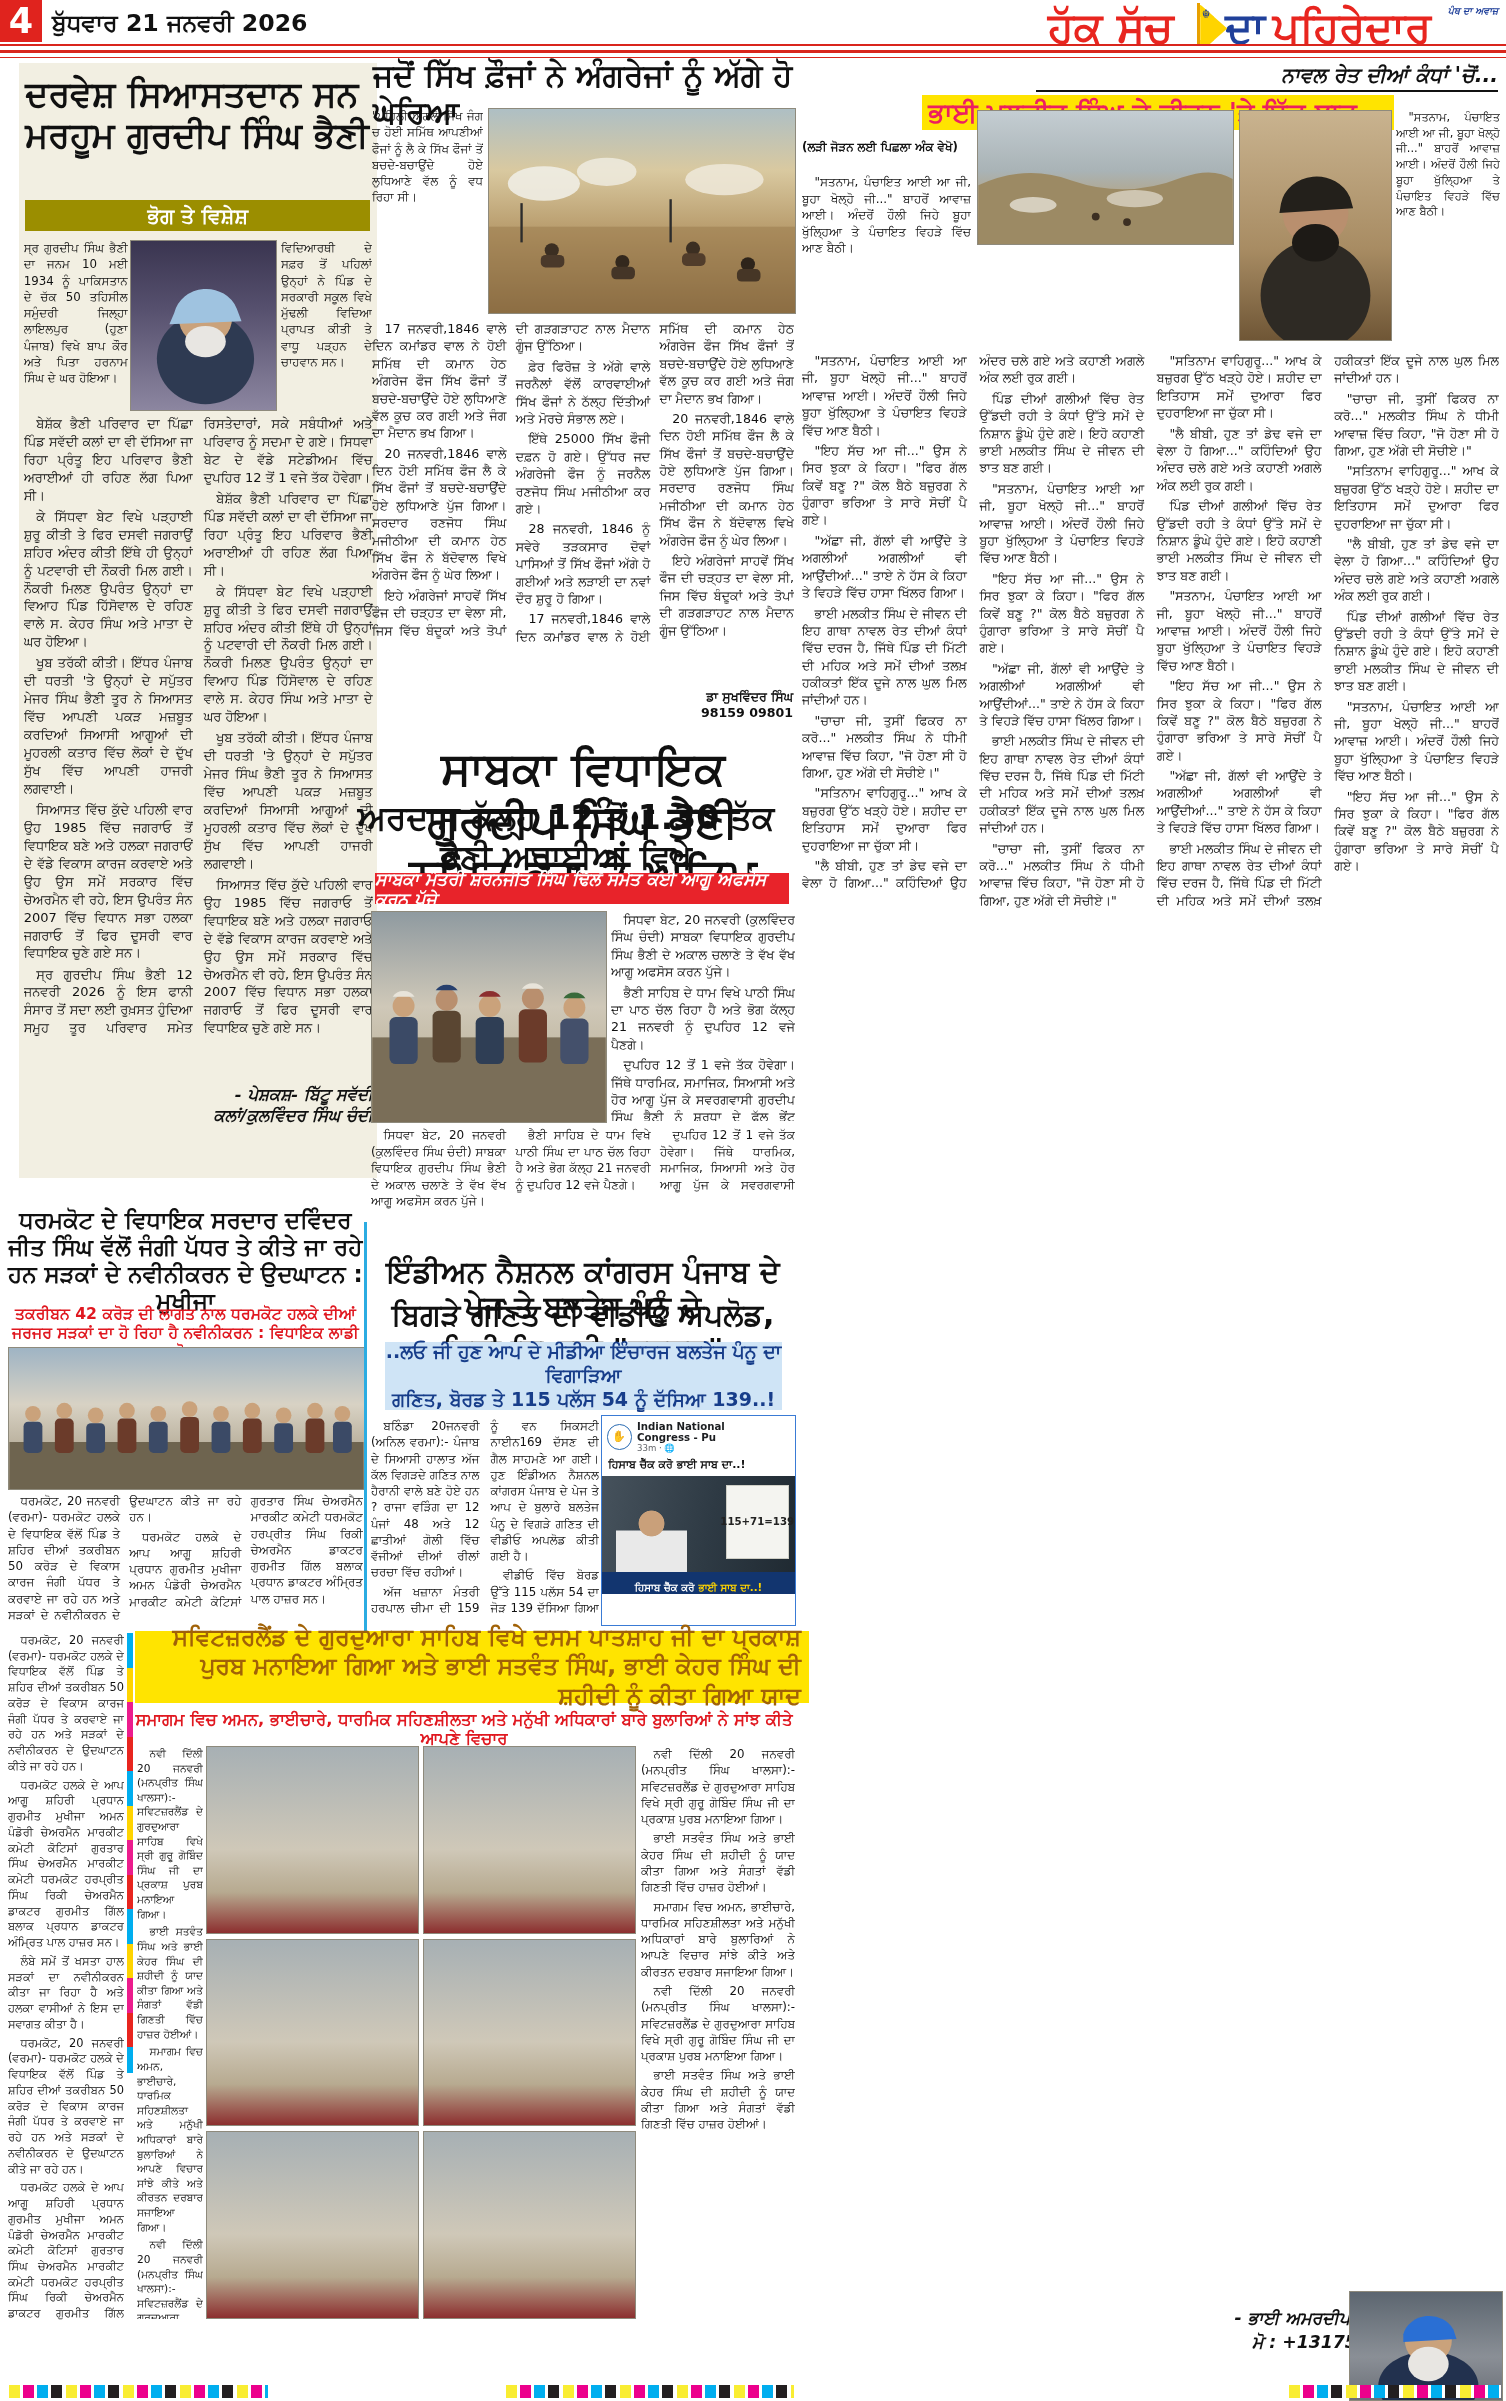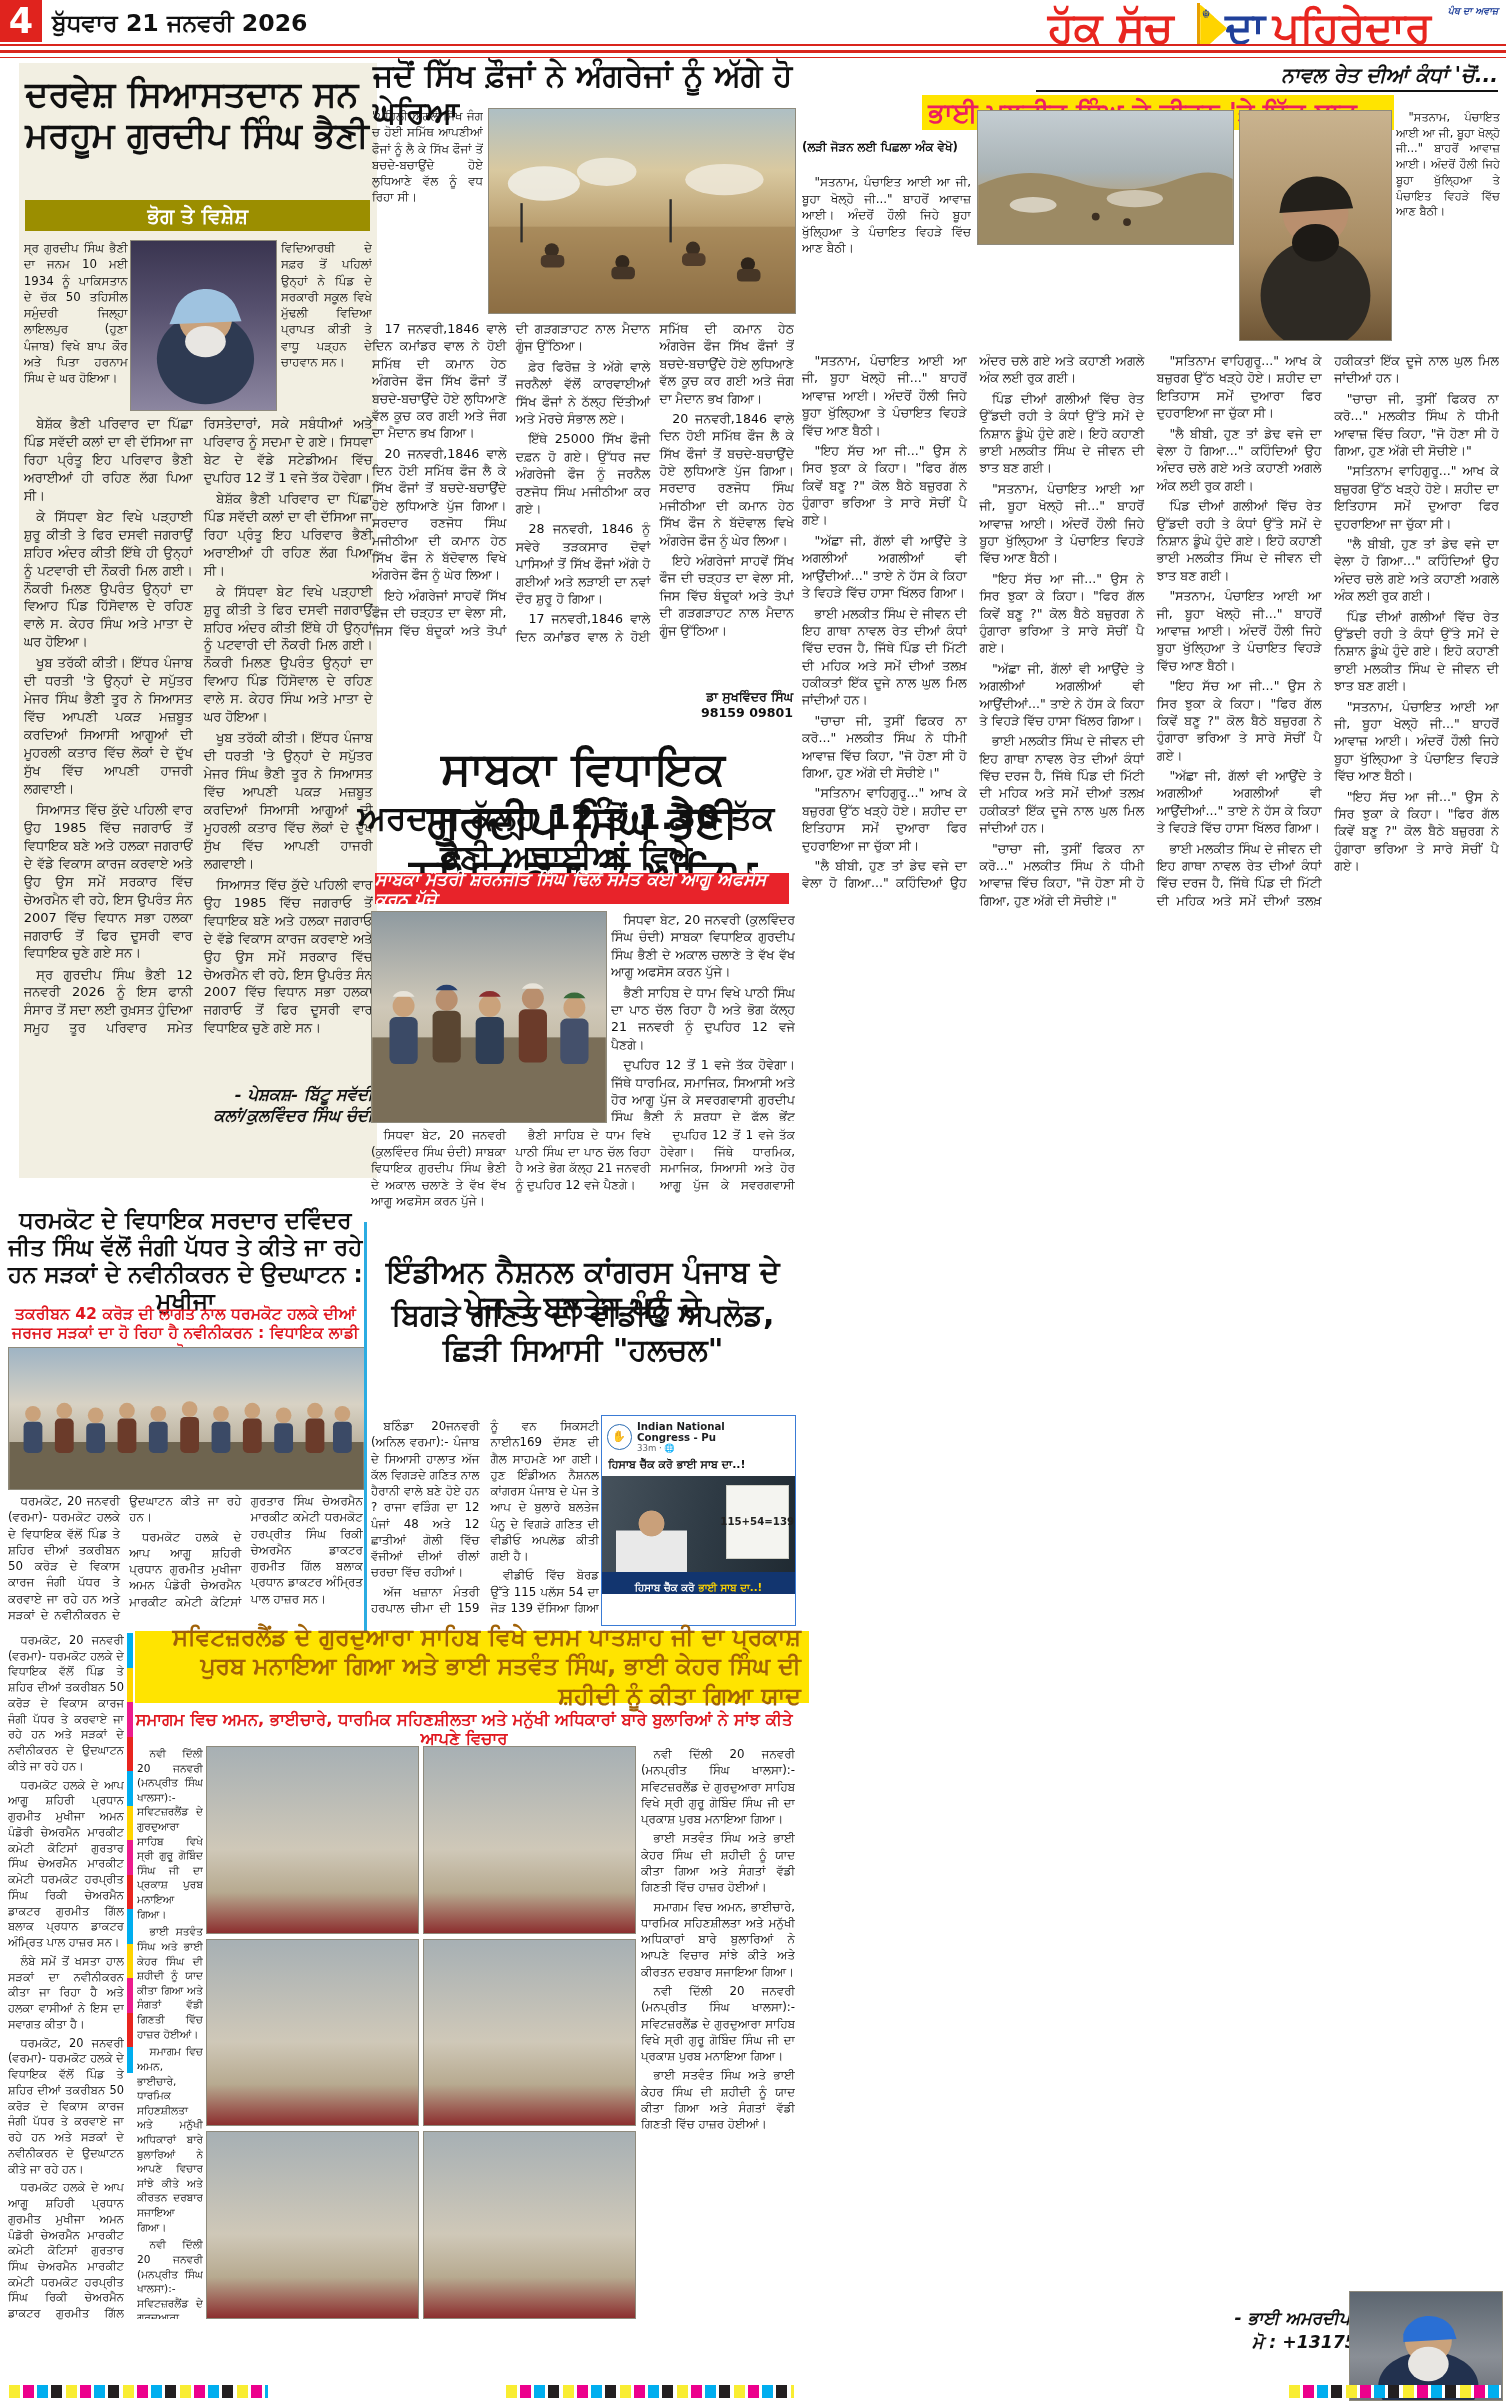--- a/index.html
+++ b/index.html
@@ -223,38 +223,42 @@
       <div class="para">ਲੰਬੇ ਸਮੇਂ ਤੋਂ ਖਸਤਾ ਹਾਲ ਸੜਕਾਂ ਦਾ ਨਵੀਨੀਕਰਨ ਕੀਤਾ ਜਾ ਰਿਹਾ ਹੈ ਅਤੇ ਹਲਕਾ ਵਾਸੀਆਂ ਨੇ ਇਸ ਦਾ ਸਵਾਗਤ ਕੀਤਾ ਹੈ।</div>
       <div class="para">ਧਰਮਕੋਟ, 20 ਜਨਵਰੀ (ਵਰਮਾ)- ਧਰਮਕੋਟ ਹਲਕੇ ਦੇ ਵਿਧਾਇਕ ਵੱਲੋਂ ਪਿੰਡ ਤੇ ਸ਼ਹਿਰ ਦੀਆਂ ਤਕਰੀਬਨ 50 ਕਰੋੜ ਦੇ ਵਿਕਾਸ ਕਾਰਜ ਜੰਗੀ ਪੱਧਰ ਤੇ ਕਰਵਾਏ ਜਾ ਰਹੇ ਹਨ ਅਤੇ ਸੜਕਾਂ ਦੇ ਨਵੀਨੀਕਰਨ ਦੇ ਉਦਘਾਟਨ ਕੀਤੇ ਜਾ ਰਹੇ ਹਨ।</div>
       <div class="para">ਧਰਮਕੋਟ ਹਲਕੇ ਦੇ ਆਪ ਆਗੂ ਸ਼ਹਿਰੀ ਪ੍ਰਧਾਨ ਗੁਰਮੀਤ ਮੁਖੀਜਾ ਅਮਨ ਪੰਡੋਰੀ ਚੇਅਰਮੈਨ ਮਾਰਕੀਟ ਕਮੇਟੀ ਕੋਟਿਸਾਂ ਗੁਰਤਾਰ ਸਿੰਘ ਚੇਅਰਮੈਨ ਮਾਰਕੀਟ ਕਮੇਟੀ ਧਰਮਕੋਟ ਹਰਪ੍ਰੀਤ ਸਿੰਘ ਰਿਕੀ ਚੇਅਰਮੈਨ ਡਾਕਟਰ ਗੁਰਮੀਤ ਗਿੱਲ ਬਲਾਕ ਪ੍ਰਧਾਨ ਡਾਕਟਰ ਅੰਮ੍ਰਿਤ ਪਾਲ ਹਾਜ਼ਰ ਸਨ।</div>
     </div>
 
   <div class="abs vbar-cyan" style="left:364px;top:1222px;width:3.1px;height:416px;"></div>
   <div class="abs vbar-multi" style="left:127px;top:1633px;width:5.5px;height:440px;"></div>
 
   <div class="abs hl center" style="left:371px;top:1254px;width:424px;font-size:30px;">ਇੰਡੀਅਨ ਨੈਸ਼ਨਲ ਕਾਂਗਰਸ ਪੰਜਾਬ ਦੇ ਪੇਜ ਤੇ ਬਲਤੇਜ ਪੰਨੂੰ ਦੇ</div>
   <div class="abs hl center" style="left:371px;top:1297px;width:424px;font-size:30px;">ਬਿਗੜੇ ਗਣਿਤ ਦੀ ਵੀਡੀਓ ਅਪਲੋਡ, ਛਿੜੀ ਸਿਆਸੀ "ਹਲਚਲ"</div>
+  <div class="abs subbox" style="left:385px;top:1342px;width:397px;height:68px;flex-direction:column;">
+    <div>..ਲਓ ਜੀ ਹੁਣ ਆਪ ਦੇ ਮੀਡੀਆ ਇੰਚਾਰਜ ਬਲਤੇਜ ਪੰਨੂ ਦਾ ਵਿਗਾੜਿਆ</div>
+    <div>ਗਣਿਤ, ਬੋਰਡ ਤੇ 115 ਪਲੱਸ 54 ਨੂੰ ਦੱਸਿਆ 139..!</div>
+  </div>
   <div class="abs bodytxt cols2" style="left:371px;top:1418px;width:228px;height:206px;font-size:11.8px;">
       <div class="para">ਬਠਿੰਡਾ 20ਜਨਵਰੀ (ਅਨਿਲ ਵਰਮਾ):- ਪੰਜਾਬ ਦੇ ਸਿਆਸੀ ਹਾਲਾਤ ਅੱਜ ਕੱਲ ਵਿਗੜਦੇ ਗਣਿਤ ਨਾਲ ਹੈਰਾਨੀ ਵਾਲੇ ਬਣੇ ਹੋਏ ਹਨ ? ਰਾਜਾ ਵੜਿੰਗ ਦਾ 12 ਪੰਜਾਂ 48 ਅਤੇ 12 ਛਾਤੀਆਂ ਗੋਲੀ ਵਿੱਚ ਵੱਜੀਆਂ ਦੀਆਂ ਰੀਲਾਂ ਚਰਚਾ ਵਿੱਚ ਰਹੀਆਂ।</div>
       <div class="para">ਅੱਜ ਖਜ਼ਾਨਾ ਮੰਤਰੀ ਹਰਪਾਲ ਚੀਮਾ ਦੀ 159 ਨੂੰ ਵਨ ਸਿਕਸਟੀ ਨਾਈਨ169 ਦੱਸਣ ਦੀ ਗੈਲ ਸਾਹਮਣੇ ਆ ਗਈ। ਹੁਣ ਇੰਡੀਅਨ ਨੈਸ਼ਨਲ ਕਾਂਗਰਸ ਪੰਜਾਬ ਦੇ ਪੇਜ ਤੇ ਆਪ ਦੇ ਬੁਲਾਰੇ ਬਲਤੇਜ ਪੰਨੂ ਦੇ ਵਿਗੜੇ ਗਣਿਤ ਦੀ ਵੀਡੀਓ ਅਪਲੋਡ ਕੀਤੀ ਗਈ ਹੈ।</div>
       <div class="para">ਵੀਡੀਓ ਵਿੱਚ ਬੋਰਡ ਉੱਤੇ 115 ਪਲੱਸ 54 ਦਾ ਜੋੜ 139 ਦੱਸਿਆ ਗਿਆ ਹੈ ਜਿਸ ਨੂੰ ਲੈ ਕੇ ਸਿਆਸੀ ਹਲਕਿਆਂ ਵਿੱਚ ਹਲਚਲ ਮੱਚ ਗਈ ਹੈ।</div>
     </div>
   <div class="abs fbbox" style="left:601px;top:1415px;width:193px;height:209px;">
     <div class="fbhead">
       <div class="fblogo">✋</div>
       <div>
         <div class="fbname">Indian National</div>
         <div class="fbname">Congress - Pu</div>
         <div class="fbtime">33m · 🌐</div>
       </div>
     </div>
     <div class="fbtext">ਹਿਸਾਬ ਚੈੱਕ ਕਰੋ ਭਾਈ ਸਾਬ ਦਾ..!</div>
     <div class="fbvideo">
       <div class="fbman"></div>
-      <div class="whiteboard">115+54=139</div>
+      <div class="whiteboard">115+71=139</div>
       <div class="fbcap">
         <span>ਹਿਸਾਬ ਚੈੱਕ ਕਰੋ</span>
         <span class="yl">ਭਾਈ ਸਾਬ ਦਾ..!</span>
       </div>
     </div>
   </div>
 
   <div class="abs ybox" style="left:135px;top:1631px;width:658px;height:72px;padding:0 7.9px;">ਸਵਿਟਜ਼ਰਲੈਂਡ ਦੇ ਗੁਰਦੁਆਰਾ ਸਾਹਿਬ ਵਿਖੇ ਦਸਮ ਪਾਤਸ਼ਾਹ ਜੀ ਦਾ ਪ੍ਰਕਾਸ਼ ਪੁਰਬ ਮਨਾਇਆ ਗਿਆ ਅਤੇ ਭਾਈ ਸਤਵੰਤ ਸਿੰਘ, ਭਾਈ ਕੇਹਰ ਸਿੰਘ ਦੀ ਸ਼ਹੀਦੀ ਨੂੰ ਕੀਤਾ ਗਿਆ ਯਾਦ</div>
   <div class="abs redtext" style="left:135px;top:1710px;width:658px;font-size:16.5px;">ਸਮਾਗਮ ਵਿਚ ਅਮਨ, ਭਾਈਚਾਰੇ, ਧਾਰਮਿਕ ਸਹਿਣਸ਼ੀਲਤਾ ਅਤੇ ਮਨੁੱਖੀ ਅਧਿਕਾਰਾਂ ਬਾਰੇ ਬੁਲਾਰਿਆਂ ਨੇ ਸਾਂਝ ਕੀਤੇ ਆਪਣੇ ਵਿਚਾਰ</div>
   <div class="abs bodytxt" style="left:137px;top:1746px;width:66px;height:573px;font-size:10.6px;">

